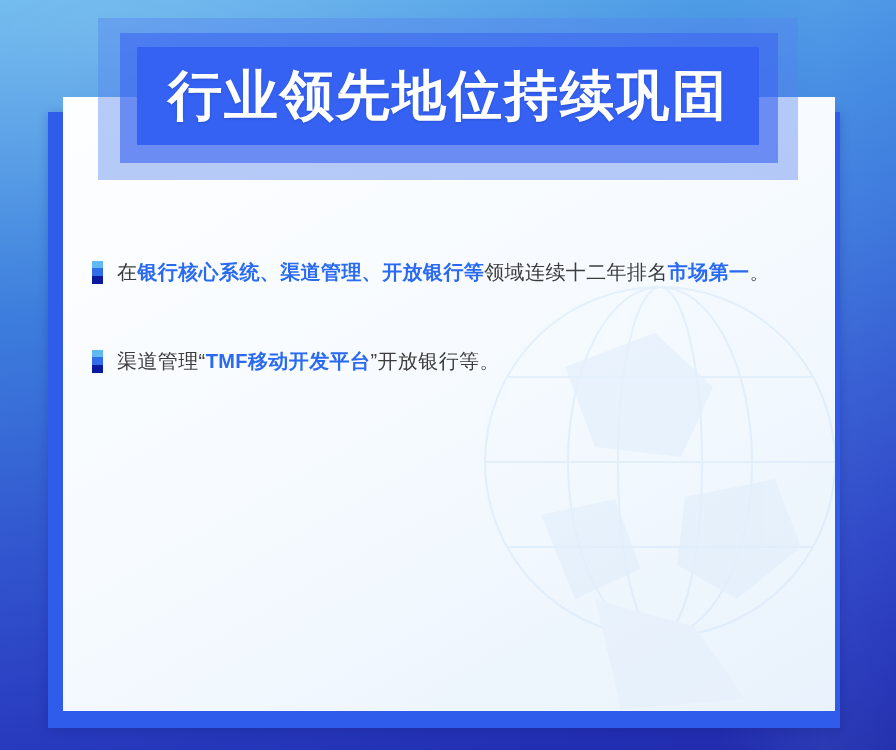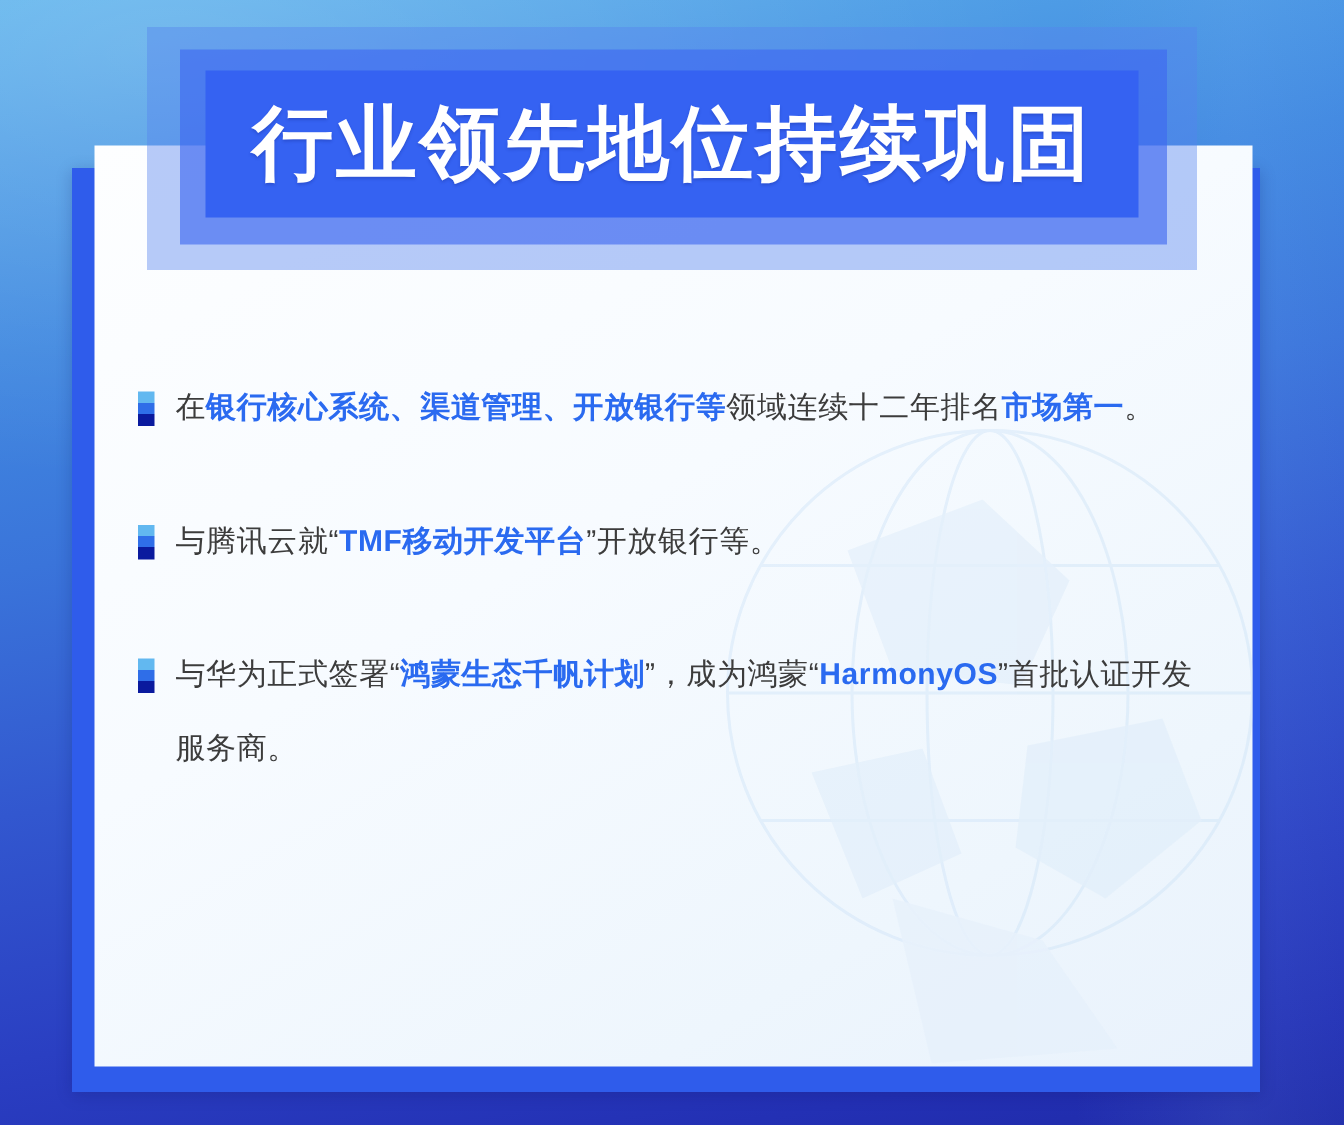--- a/index.html
+++ b/index.html
@@ -185,23 +185,19 @@
 
   <div class="bullets">
 
     <div class="bullet-row">
       <span class="bullet-mark"></span>
       <div class="bullet-text"><span>在</span><span class="hl">银行核心系统、渠道管理、开放银行等</span><span>领域连续十二年排名</span><span class="hl">市场第一</span><span>。</span></div>
     </div>
 
     <div class="bullet-row">
       <span class="bullet-mark"></span>
-      <div class="bullet-text"><span>与腾讯云就</span><span class="q">“</span><span class="hl">TMF移动开发平台</span><span class="q">”</span><span>开放银行等。</span></div>
+      <div class="bullet-text"><span>渠道管理</span><span class="q">“</span><span class="hl">TMF移动开发平台</span><span class="q">”</span><span>开放银行等。</span></div>
     </div>
 
-    <div class="bullet-row">
-      <span class="bullet-mark"></span>
-      <div class="bullet-text"><span>与华为正式签署</span><span class="q">“</span><span class="hl">鸿蒙生态千帆计划</span><span class="q">”</span><span>，成为鸿蒙</span><span class="q">“</span><span class="hl">HarmonyOS</span><span class="q">”</span><span>首批认证开发服务商。</span></div>
-    </div>
 
   </div>
 
 </div>
 
 </body></html>

